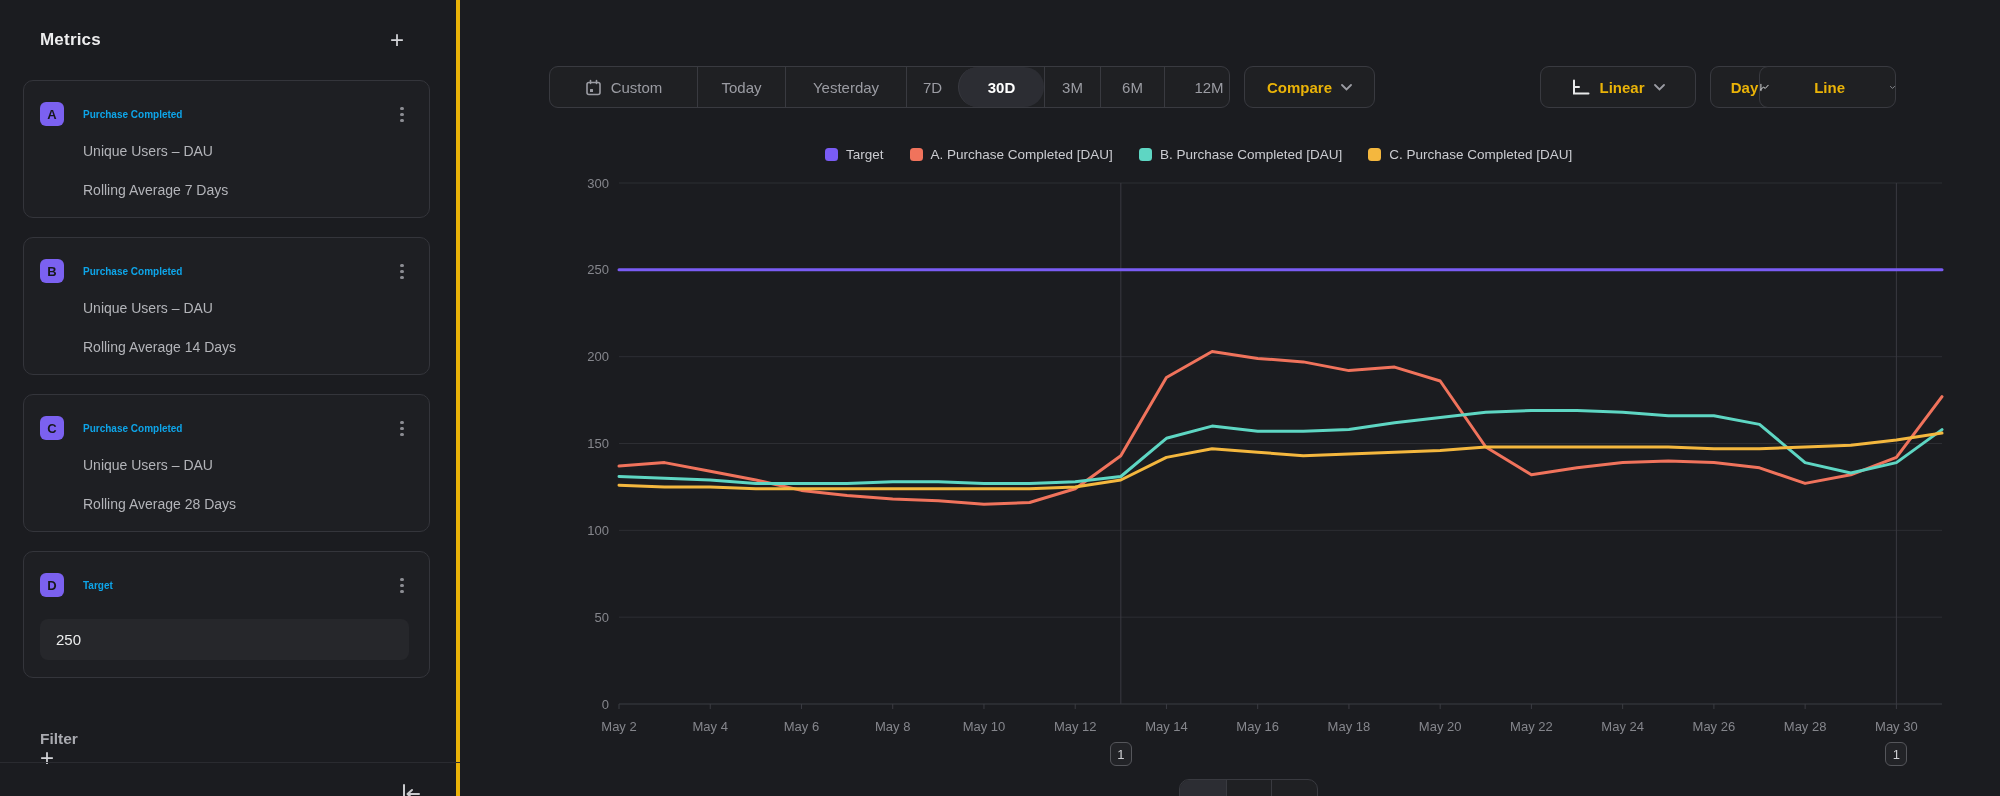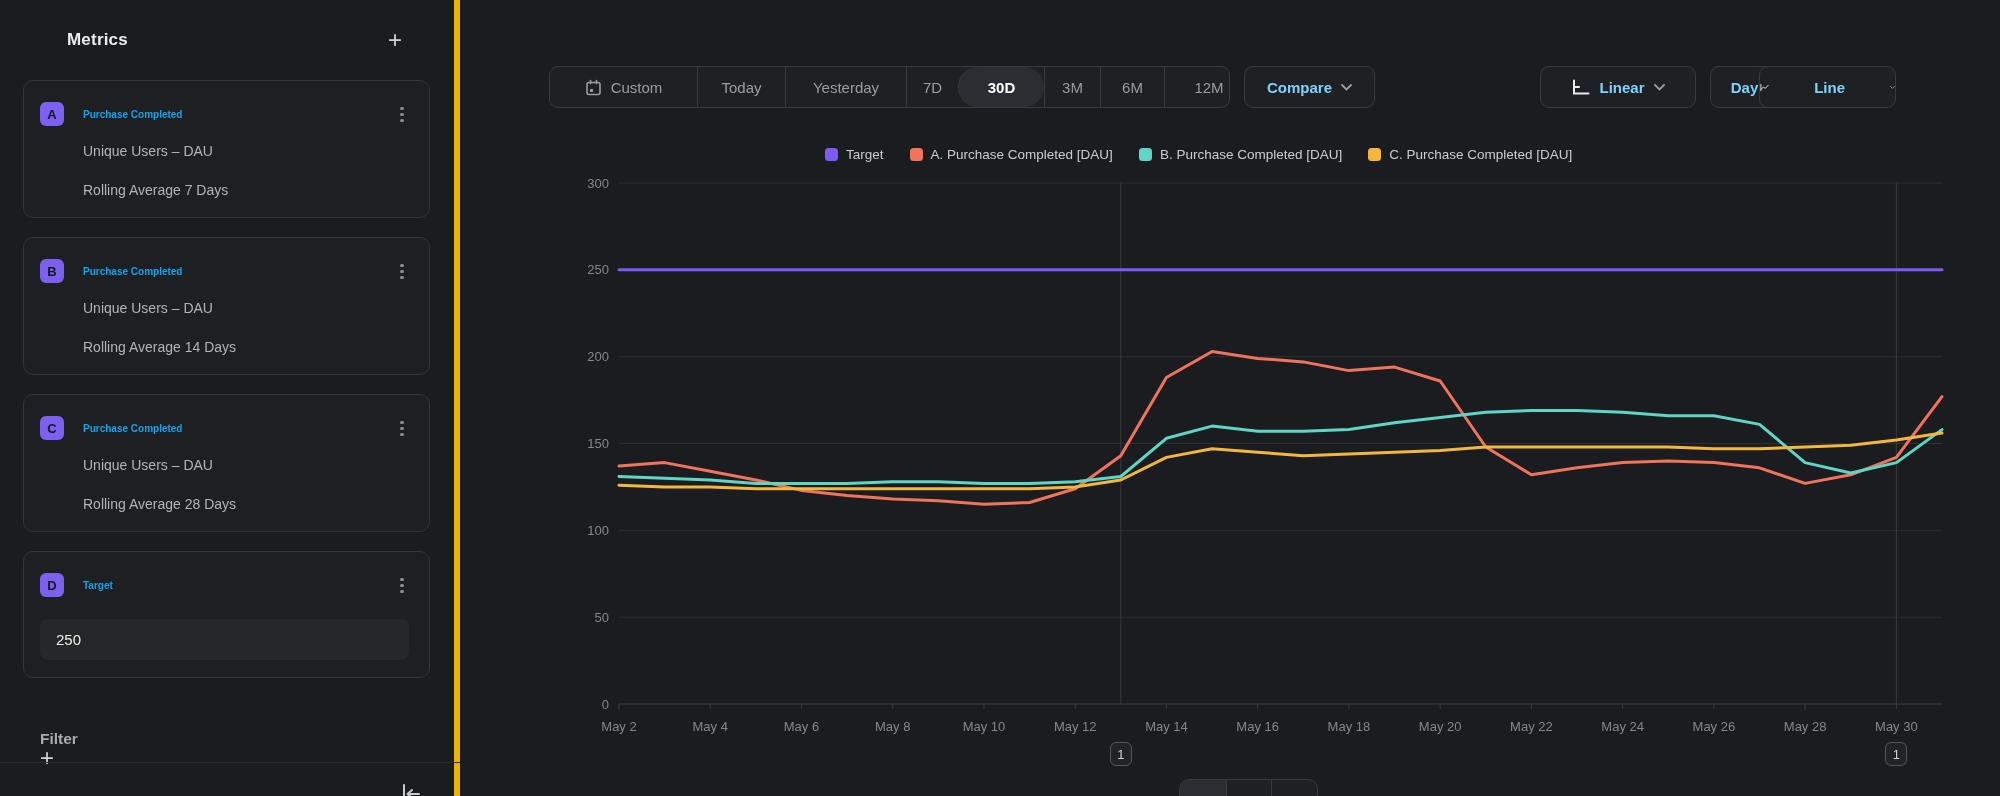--- a/index.html
+++ b/index.html
@@ -2,21 +2,21 @@
 <html><head>
 <meta charset="utf-8">
 <style>
   * { margin:0; padding:0; box-sizing:border-box; }
   html,body { width:2000px; height:796px; overflow:hidden; background:#1b1c20;
     font-family:"Liberation Sans","DejaVu Sans",sans-serif; }
   .page { position:absolute; inset:0; background:#1b1c20; }
 
   
   .sidebar { position:absolute; left:0; top:0; width:460px; height:796px;
-    background:#1b1c20; border-right:6px solid #eab308;padding-left:27px; }
+    background:#1b1c20; border-right:4px solid #eab308; }
   .sb-header { display:flex; justify-content:space-between; align-items:center;
     margin:30px 52px 0 40px; }
   .sb-title { color:#ededee; font-size:17px; font-weight:700; letter-spacing:.2px; }
   .plus { background:none; border:none; color:#d3d4d8; font-size:24px; font-weight:300;
     line-height:20px; cursor:pointer; padding:0; }
   .cards { position:absolute; top:80px; left:23px; width:407px; }
   .card { border:1px solid #34353b; background:#1e1f23; border-radius:10px;
     height:138px; margin-bottom:19px; padding:21px 20px 0 16px; position:relative; }
   .crow { display:flex; align-items:center; height:24px; }
   .badge { width:24px; height:24px; border-radius:6px; background:#7b61f0; color:#17181c;
@@ -46,21 +46,21 @@
     border:1px solid #393a40; border-radius:9px; background:#1f2023; overflow:hidden; }
   .seg { display:flex; align-items:center; justify-content:center; gap:9px; height:100%;
     background:none; border:none; border-left:1px solid #393a40; color:#9b9ca3;
     font-size:15px; cursor:pointer; font-family:inherit; }
   .seg:first-child { border-left:none; }
   .seg.sel { background:#2c2d33; color:#ffffff; font-weight:700; }
   .seg svg { flex:0 0 auto; }
 
   .tbtn { position:absolute; top:66px; height:42px; display:flex; align-items:center;
     justify-content:center; gap:9px; border:1px solid #393a40; border-radius:9px;
-    background:#1f2023; color:#7dd3fc; font-size:15px; font-weight:700; cursor:pointer;
+    background:#1f2023; color:#eab308; font-size:15px; font-weight:700; cursor:pointer;
     font-family:inherit; }
 
   .legend { position:absolute; left:364px; top:147px; display:flex; gap:26px; align-items:center; }
   .lgi { display:flex; align-items:center; gap:8px; cursor:pointer; }
   .sw { width:13px; height:13px; border-radius:3.5px; display:block; }
   .lgl { color:#cbccd1; font-size:13.5px; }
 
   .chart-wrap { position:absolute; left:0; top:170px; width:1540px; height:626px; }
   .axlab { fill:#85868c; font-size:13px; font-family:"Liberation Sans","DejaVu Sans",sans-serif; }
 

